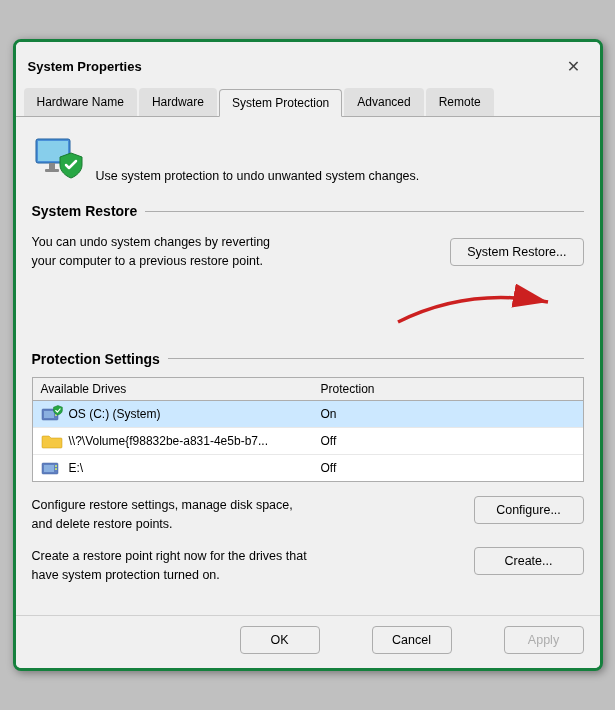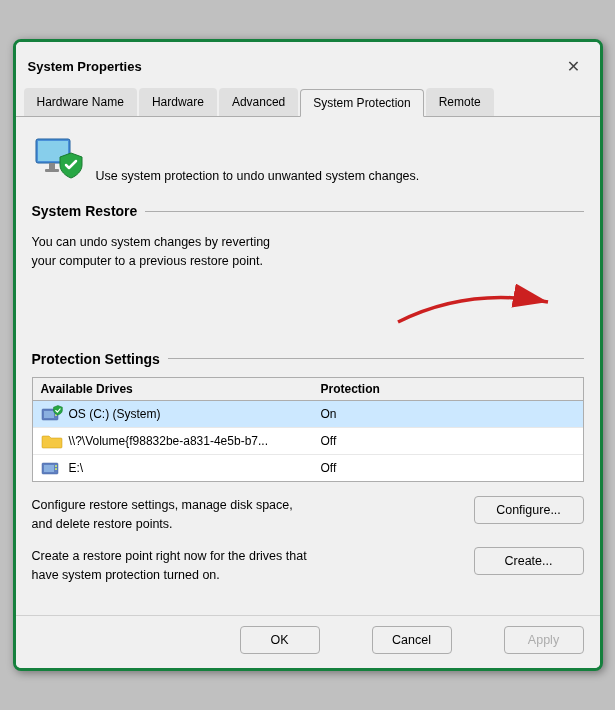--- a/index.html
+++ b/index.html
@@ -160,21 +160,21 @@
       margin-bottom: 14px;
     }
     .table-header {
       display: flex;
       background: #f0f0f0;
       border-bottom: 1px solid #adadad;
       padding: 4px 8px;
     }
     .table-header-cell {
       font-size: 12px;
-      font-weight: 700;
+      font-weight: 400;
       color: #000;
     }
     .table-header-cell:first-child { flex: 0 0 280px; }
     .table-header-cell:last-child { flex: 1; }
     .table-row {
       display: flex;
       align-items: center;
       padding: 4px 8px;
       border-bottom: 1px solid #e8e8e8;
     }
@@ -224,22 +224,22 @@
 <div class="dialog">
 
   <div class="title-bar">
     <span class="title-bar-title">System Properties</span>
     <button class="close-btn">✕</button>
   </div>
 
   <div class="tabs">
     <div class="tab">Hardware Name</div>
     <div class="tab">Hardware</div>
+    <div class="tab active">System Protection</div>
     <div class="tab">Advanced</div>
-    <div class="tab active">System Protection</div>
     <div class="tab">Remote</div>
   </div>
 
   <div class="content">
 
     <div class="info-row">
 
       <svg class="icon-protection" viewBox="0 0 52 52" xmlns="http://www.w3.org/2000/svg">
 
         <rect x="4" y="6" width="34" height="24" rx="2" fill="#4a90d9" stroke="#2060a0" stroke-width="1"></rect>
@@ -257,20 +257,21 @@
     </div>
 
     <div class="section-group">
       <div class="section-header">
         <span class="section-label">System Restore</span>
         <div class="section-line"></div>
       </div>
       <div class="system-restore-row">
         <span class="system-restore-text" style="white-space:pre-line;">You can undo system changes by reverting
 your computer to a previous restore point.</span>
+        <button class="btn">System Restore...</button>
       </div>
 
       <div class="arrow-container">
         <svg class="arrow-svg" width="180" height="55" viewBox="0 0 180 55">
           <defs>
             <marker id="arrowhead" markerWidth="10" markerHeight="7" refX="10" refY="3.5" orient="auto">
               <polygon points="0 0, 10 3.5, 0 7" fill="#cc2020"></polygon>
             </marker>
           </defs>
           <path d="M 10,45 Q 80,10 160,25" stroke="#cc2020" stroke-width="3.5" fill="none" marker-end="url(#arrowhead)"></path>

